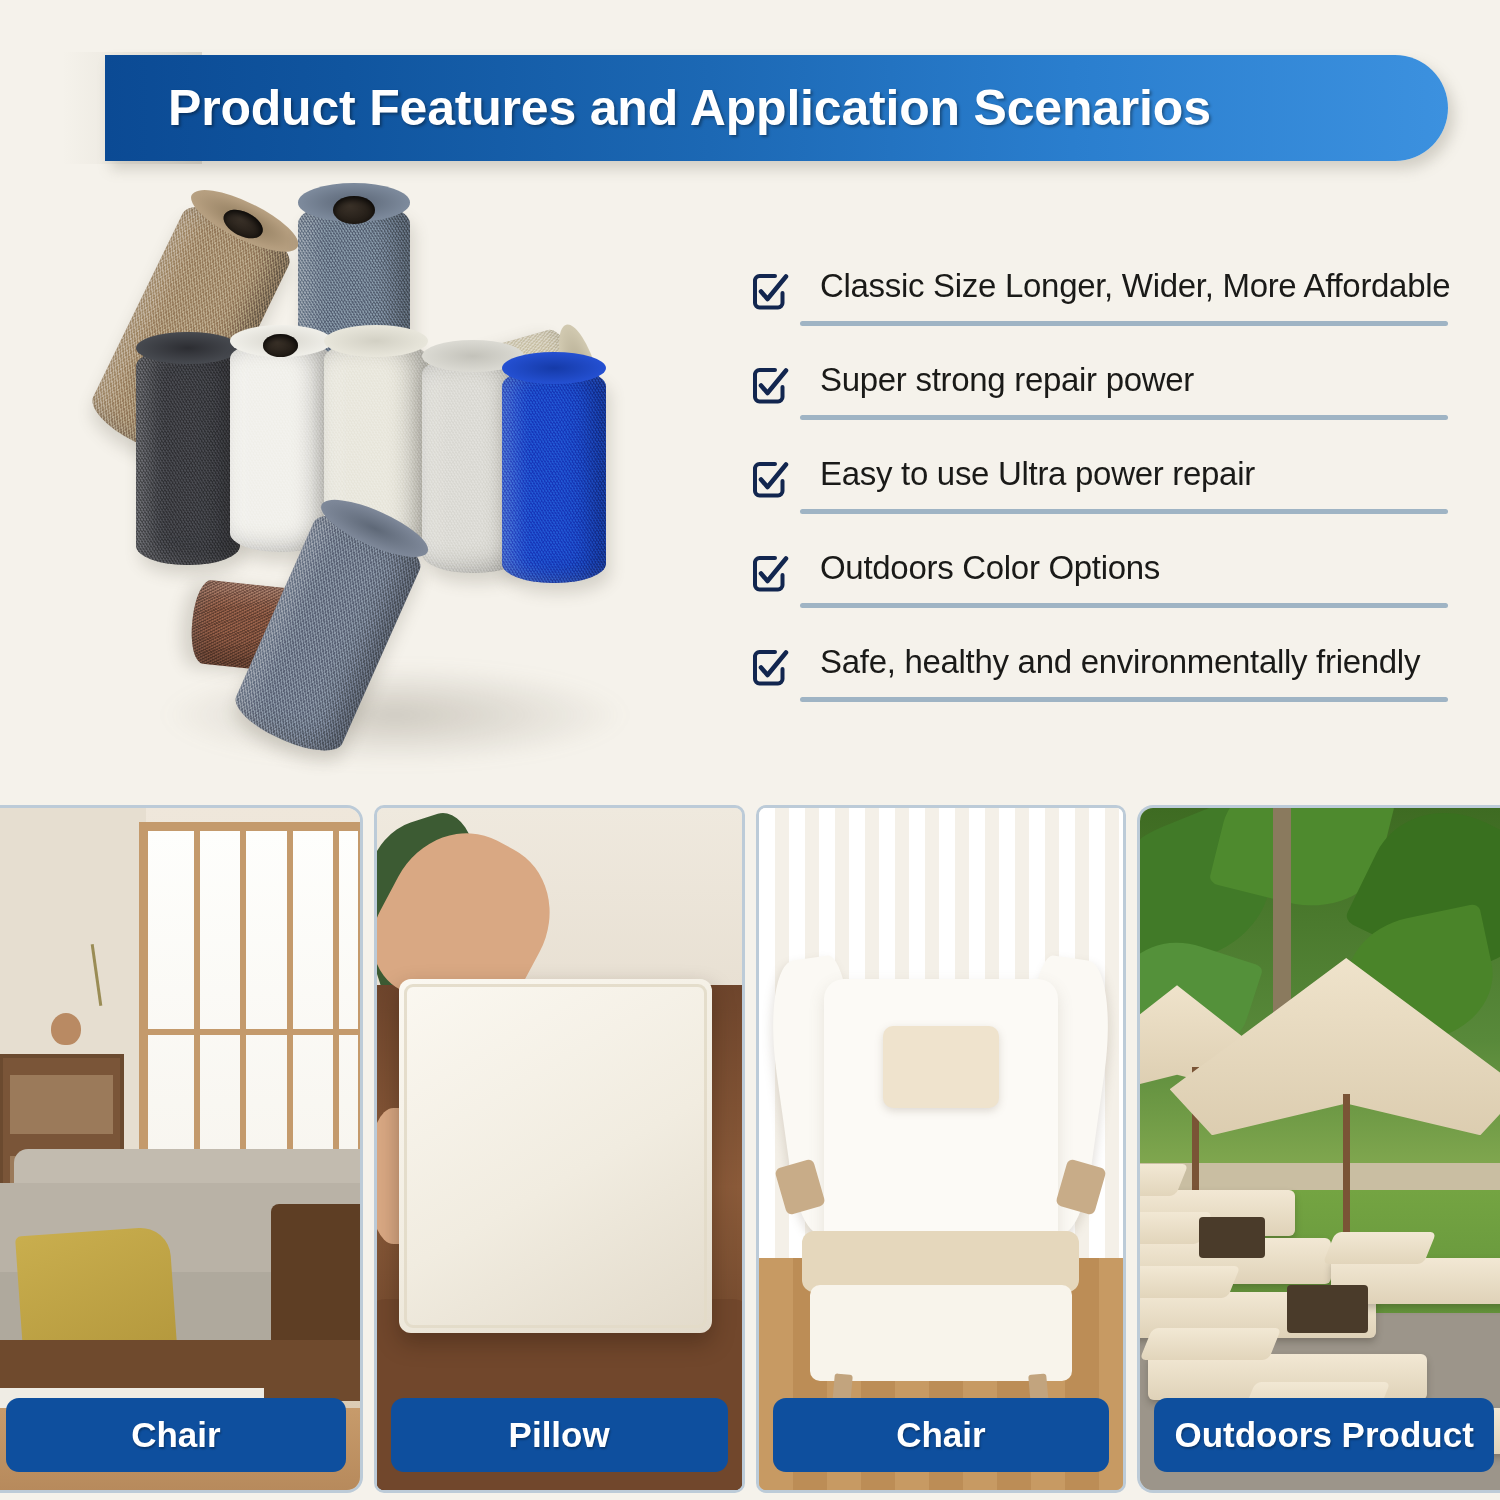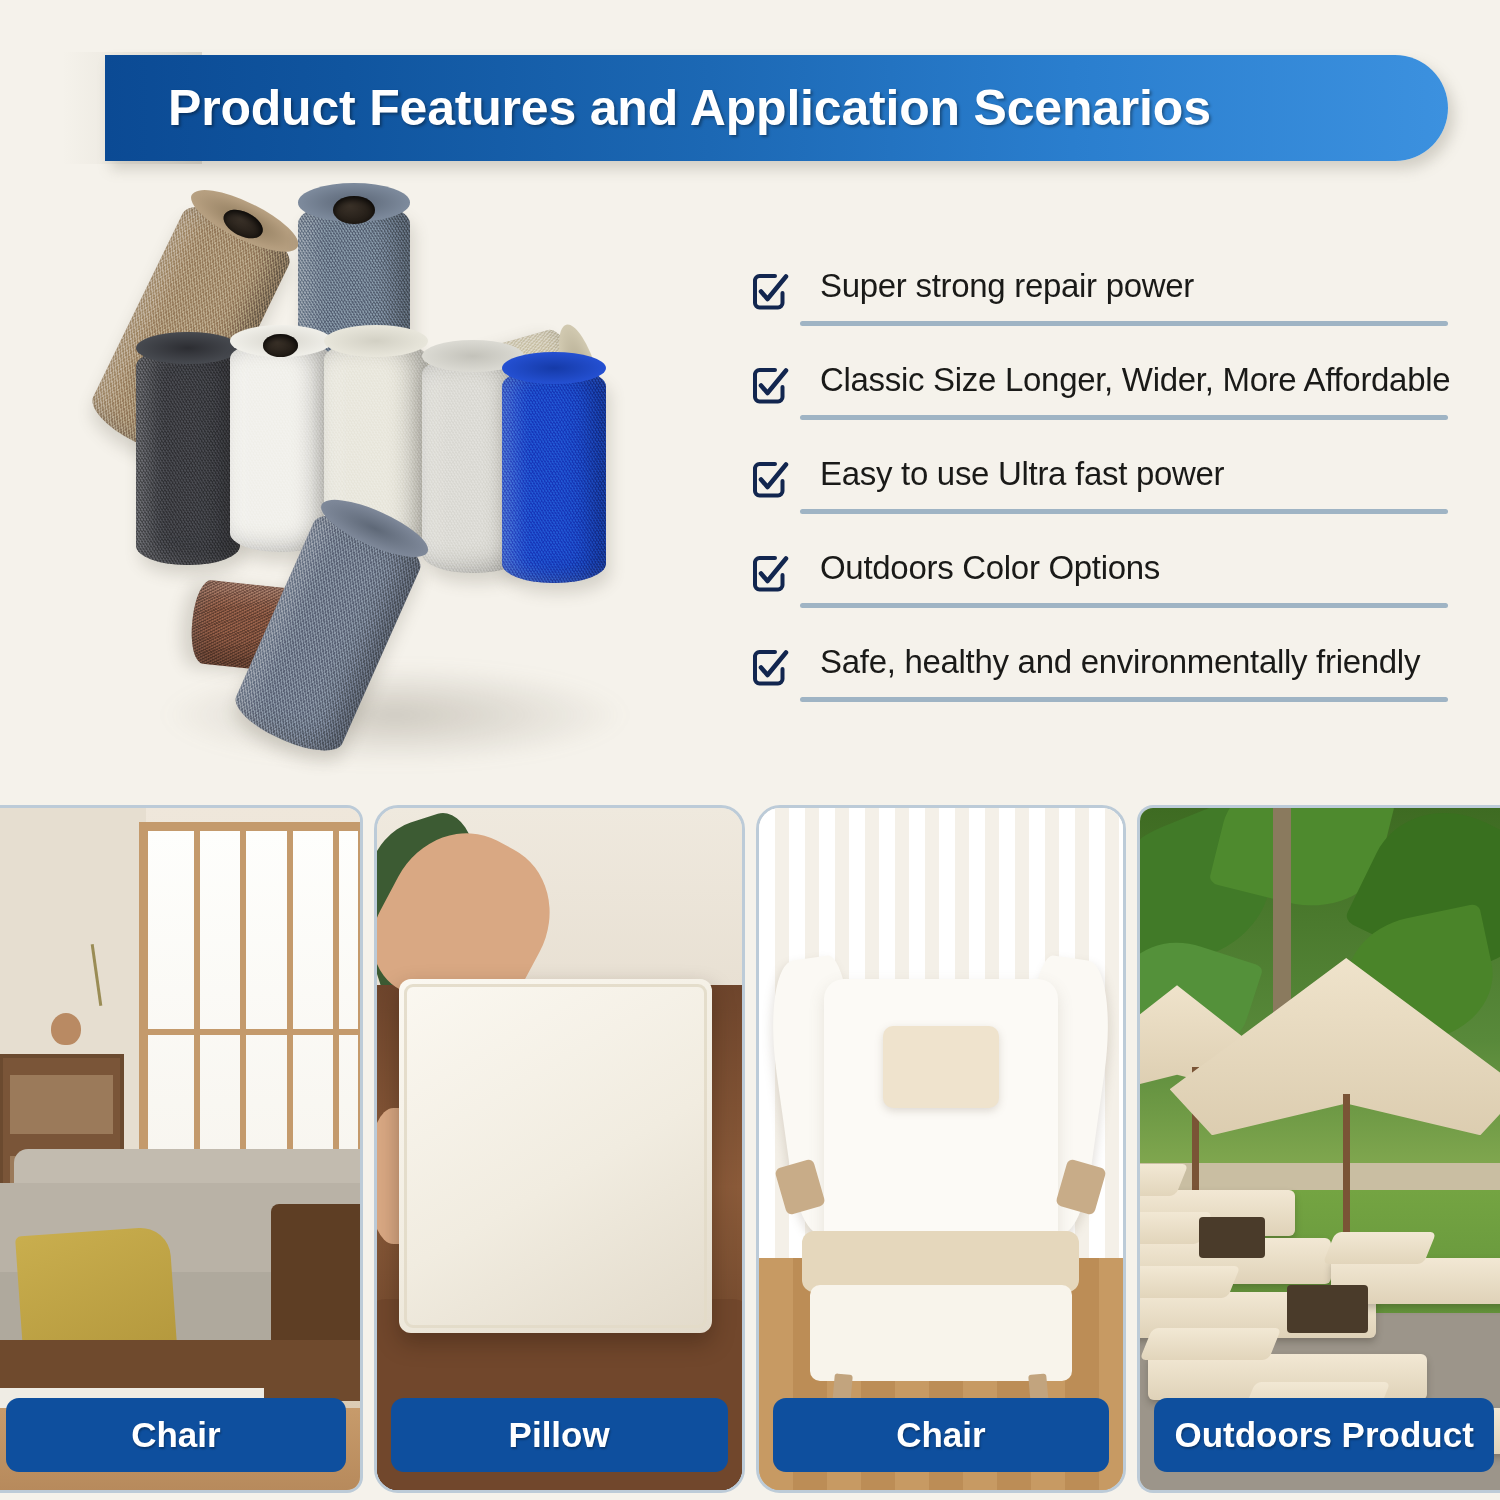--- a/index.html
+++ b/index.html
@@ -92,21 +92,21 @@
   
   .cards {
     position:absolute; left:-8px; top:805px;
     width:1516px; height:688px;
     display:flex; gap:11px;
   }
   .card {
     position:relative;
     width:372px; height:688px;
     border:3px solid #BCCBD8;
-    border-radius:24px;
+    border-radius:10px;
     overflow:hidden;
     background:#EDEAE2;
   }
   .card:first-child { border-left:none; border-radius:0 16px 16px 0; }
   .card:last-child  { border-right:none; border-radius:16px 0 0 16px; }
   .card-photo { position:absolute; inset:0; overflow:hidden; }
   .card-label {
     position:absolute; left:14px; right:14px; bottom:18px;
     height:74px;
     background:#0E4F9E;
@@ -277,45 +277,45 @@
   <div class="features">
 
     <div class="feature-row">
       <span class="chk">
         <svg viewBox="0 0 42 42" width="42" height="42">
           <path d="M7 9.5 a4.5 4.5 0 0 1 4.5 -4.5 H27" fill="none" stroke="#12264F" stroke-width="4" stroke-linecap="round"></path>
           <path d="M7 9.5 V32 a4.5 4.5 0 0 0 4.5 4.5 H30 a4.5 4.5 0 0 0 4.5 -4.5 V22" fill="none" stroke="#12264F" stroke-width="4" stroke-linecap="round"></path>
           <path d="M13 20.5 L19.5 28 L38 5.5" fill="none" stroke="#12264F" stroke-width="4.5" stroke-linecap="round" stroke-linejoin="round"></path>
         </svg>
       </span>
-      <span class="feature-text">Super strong repair power</span>
+      <span class="feature-text">Classic Size Longer, Wider, More Affordable</span>
       <span class="feature-rule"></span>
     </div>
 
     <div class="feature-row">
       <span class="chk">
         <svg viewBox="0 0 42 42" width="42" height="42">
           <path d="M7 9.5 a4.5 4.5 0 0 1 4.5 -4.5 H27" fill="none" stroke="#12264F" stroke-width="4" stroke-linecap="round"></path>
           <path d="M7 9.5 V32 a4.5 4.5 0 0 0 4.5 4.5 H30 a4.5 4.5 0 0 0 4.5 -4.5 V22" fill="none" stroke="#12264F" stroke-width="4" stroke-linecap="round"></path>
           <path d="M13 20.5 L19.5 28 L38 5.5" fill="none" stroke="#12264F" stroke-width="4.5" stroke-linecap="round" stroke-linejoin="round"></path>
         </svg>
       </span>
-      <span class="feature-text">Classic Size Longer, Wider, More Affordable</span>
+      <span class="feature-text">Super strong repair power</span>
       <span class="feature-rule"></span>
     </div>
 
     <div class="feature-row">
       <span class="chk">
         <svg viewBox="0 0 42 42" width="42" height="42">
           <path d="M7 9.5 a4.5 4.5 0 0 1 4.5 -4.5 H27" fill="none" stroke="#12264F" stroke-width="4" stroke-linecap="round"></path>
           <path d="M7 9.5 V32 a4.5 4.5 0 0 0 4.5 4.5 H30 a4.5 4.5 0 0 0 4.5 -4.5 V22" fill="none" stroke="#12264F" stroke-width="4" stroke-linecap="round"></path>
           <path d="M13 20.5 L19.5 28 L38 5.5" fill="none" stroke="#12264F" stroke-width="4.5" stroke-linecap="round" stroke-linejoin="round"></path>
         </svg>
       </span>
-      <span class="feature-text">Easy to use Ultra fast power</span>
+      <span class="feature-text">Easy to use Ultra power repair</span>
       <span class="feature-rule"></span>
     </div>
 
     <div class="feature-row">
       <span class="chk">
         <svg viewBox="0 0 42 42" width="42" height="42">
           <path d="M7 9.5 a4.5 4.5 0 0 1 4.5 -4.5 H27" fill="none" stroke="#12264F" stroke-width="4" stroke-linecap="round"></path>
           <path d="M7 9.5 V32 a4.5 4.5 0 0 0 4.5 4.5 H30 a4.5 4.5 0 0 0 4.5 -4.5 V22" fill="none" stroke="#12264F" stroke-width="4" stroke-linecap="round"></path>
           <path d="M13 20.5 L19.5 28 L38 5.5" fill="none" stroke="#12264F" stroke-width="4.5" stroke-linecap="round" stroke-linejoin="round"></path>
         </svg>

